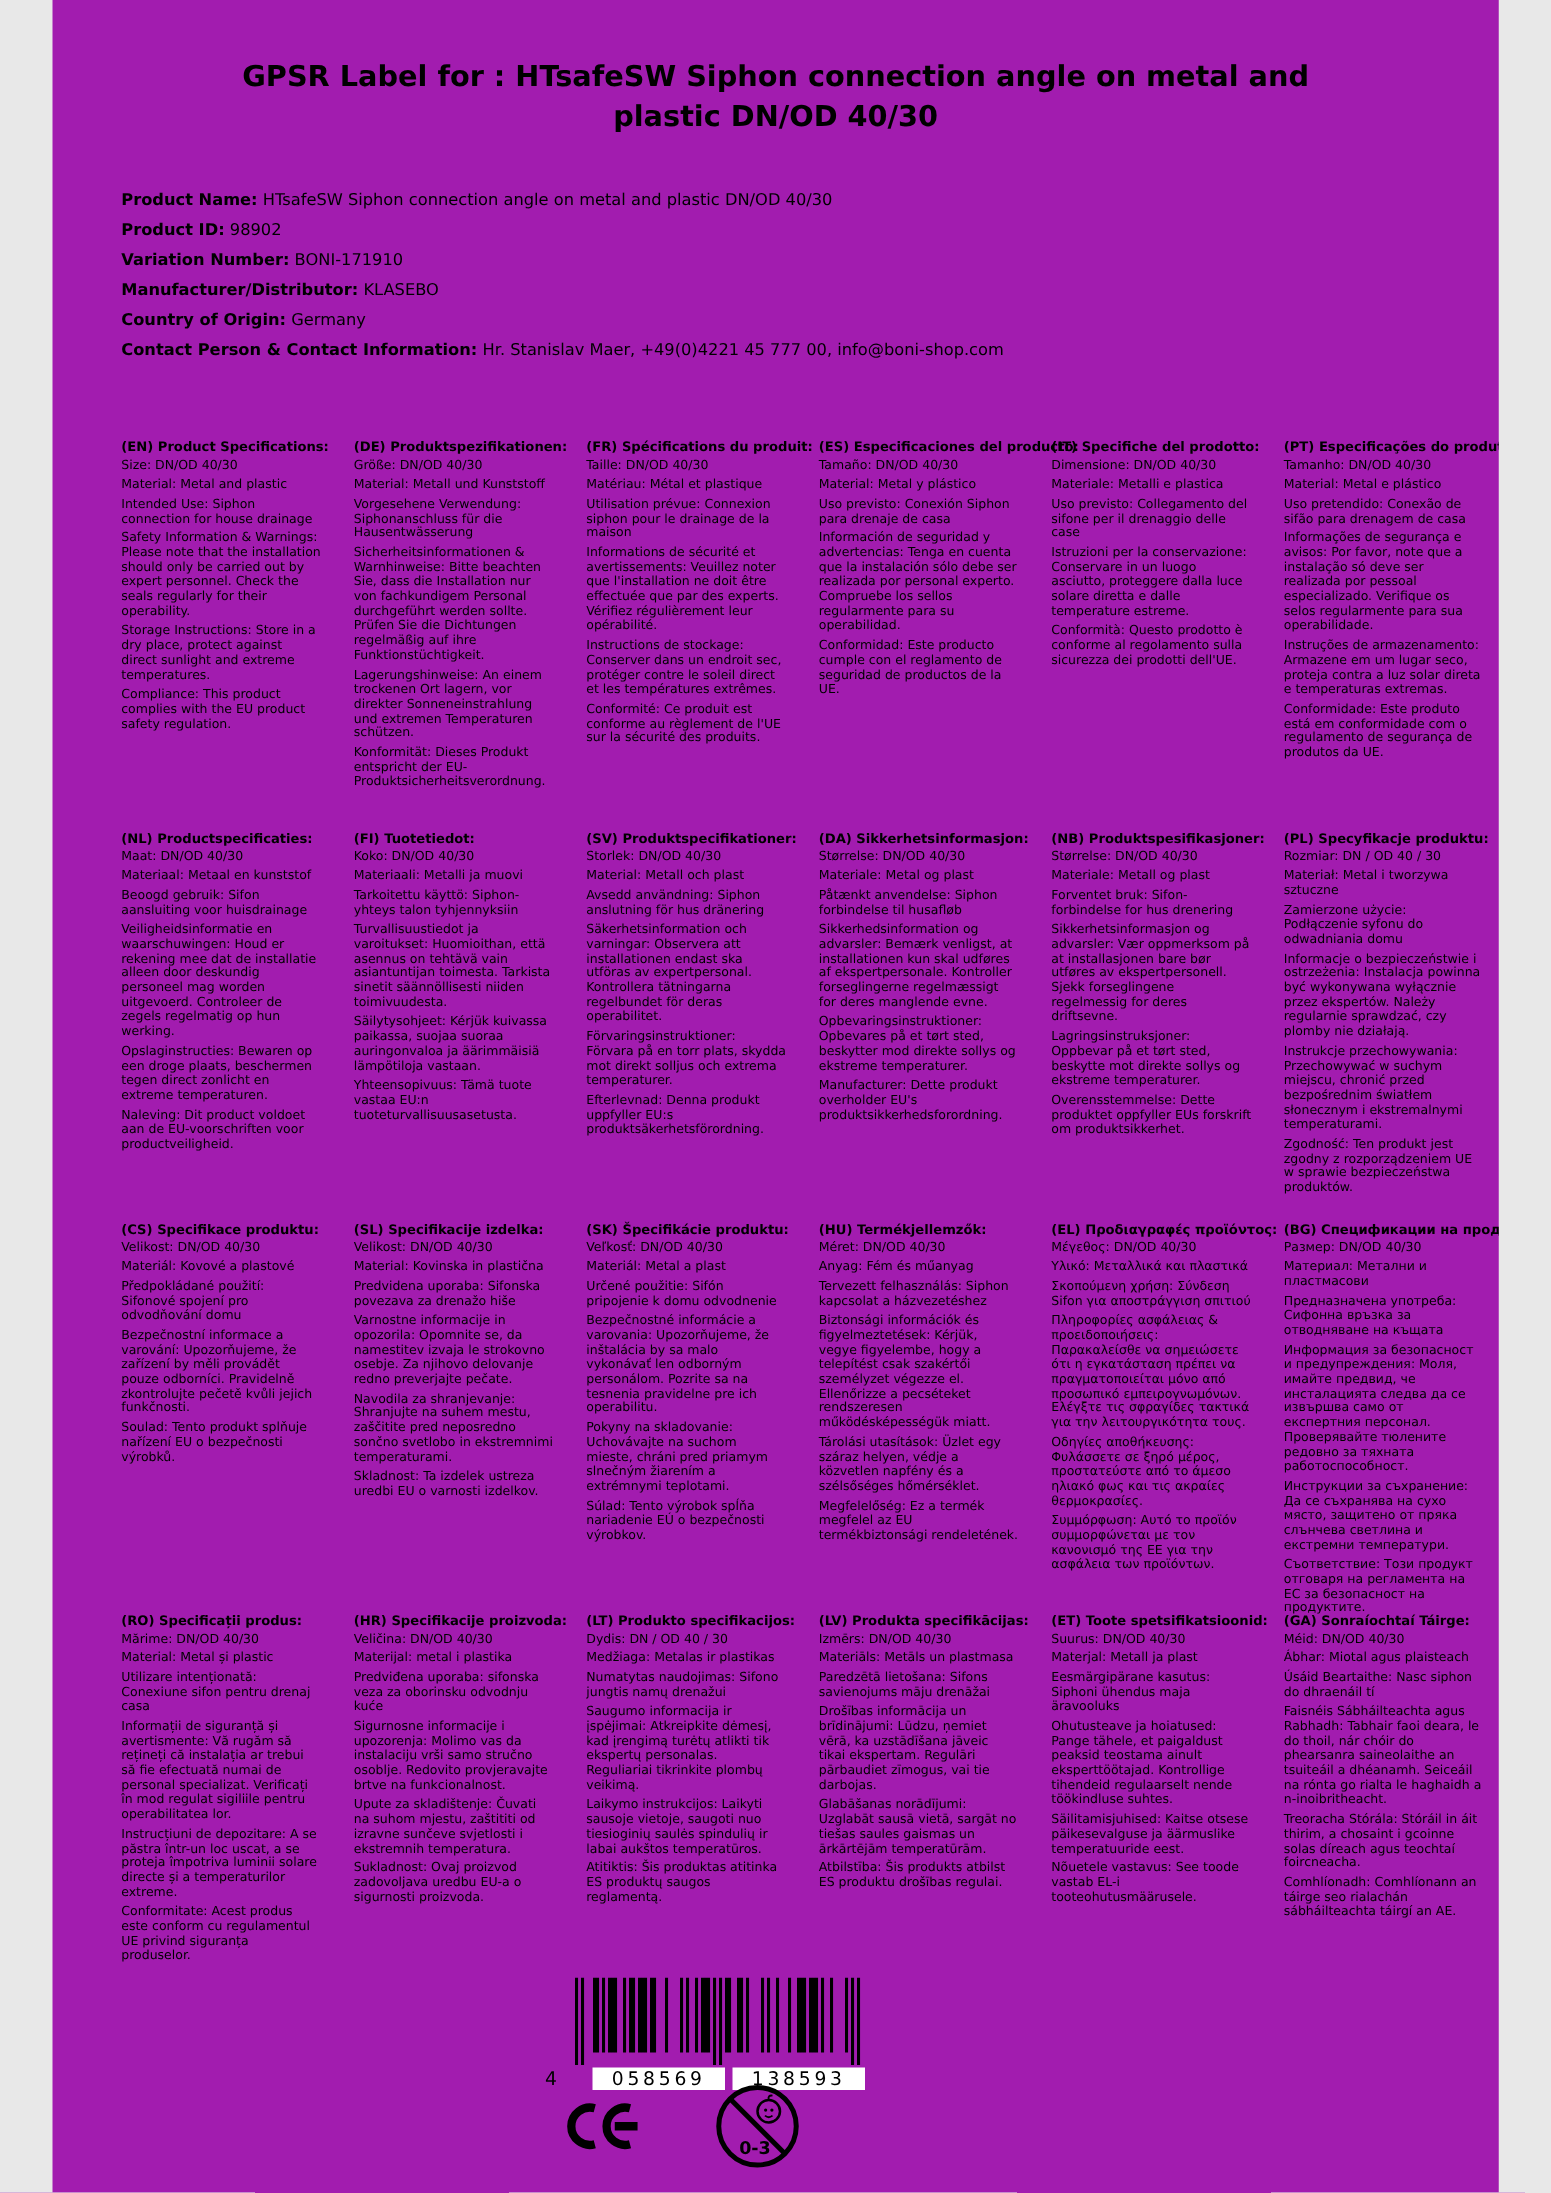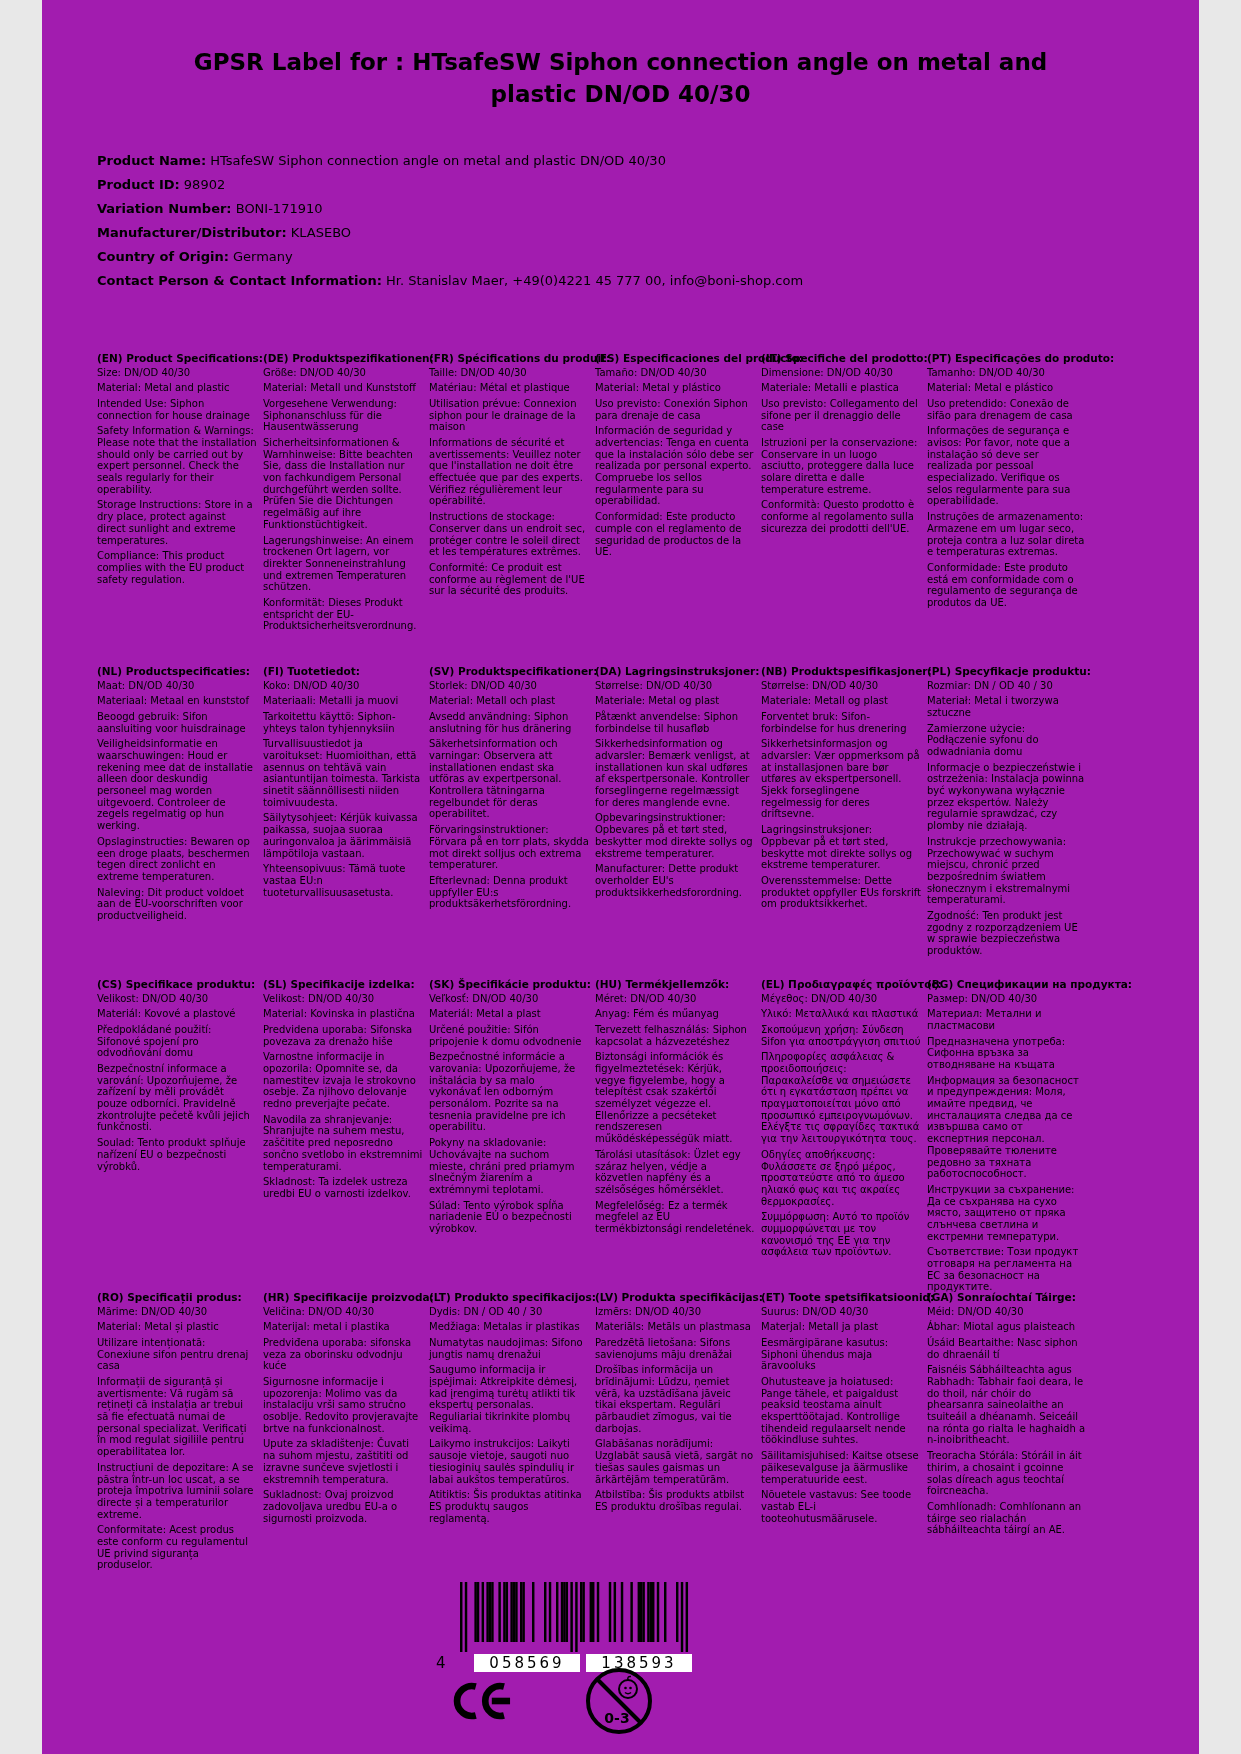--- a/index.html
+++ b/index.html
@@ -12,34 +12,34 @@
   .title {
     margin:46px auto 0; max-width:910px; text-align:center;
     font-size:23px; line-height:1.4; font-weight:bold;
   }
   .info { margin:42px 55px 0; }
   .info-row { margin:0 0 5px; font-size:13px; line-height:1.45; }
   .info-label { font-weight:bold; }
   .info-value { font-weight:normal; }
   .grid {
     margin:62px 55px 0; display:grid;
-    grid-template-columns:repeat(6,160px); column-gap:6px;
+    grid-template-columns:repeat(6,160px); column-gap:26px;
     grid-template-rows:313px 313px 313px auto;
   }
   .spec-block { width:160px; overflow:visible; }
   .spec-heading { margin:0; font-size:10.5px; font-weight:bold; line-height:1.25; white-space:nowrap; }
   .para { margin:4px 0 0; font-size:10px; line-height:1.17; }
   .spec-body .para:first-child { margin-top:1px; }
   .barcode { position:absolute; top:1582px; left:388px; width:280px; }
   .bars { display:block; margin-left:30px; fill:#000; }
   .barcode-digits { position:relative; height:20px; margin-top:1px; font-size:15px; letter-spacing:3px; }
   .bd-first { position:absolute; left:6px; top:0; }
   .bd-left  { position:absolute; left:44px; width:106px; top:0; text-align:center; background:#fff; }
   .bd-right { position:absolute; left:156px; width:106px; top:0; text-align:center; background:#fff; }
-  .symbols { position:absolute; top:1666px; left:410px; display:flex; align-items:center; gap:64px; }
+  .symbols { position:absolute; top:1666px; left:410px; display:flex; align-items:center; gap:51px; }
   .ce-mark, .age-warning { display:block; }
 </style>
 </head>
 <body>
 
 <div class="page">
 
   <h1 class="title">GPSR Label for : HTsafeSW Siphon connection angle on metal and plastic DN/OD 40/30</h1>
 
   <div class="info">
@@ -157,21 +157,21 @@
           <p class="para">Storlek: DN/OD 40/30</p>
           <p class="para">Material: Metall och plast</p>
           <p class="para">Avsedd användning: Siphon anslutning för hus dränering</p>
           <p class="para">Säkerhetsinformation och varningar: Observera att installationen endast ska utföras av expertpersonal. Kontrollera tätningarna regelbundet för deras operabilitet.</p>
           <p class="para">Förvaringsinstruktioner: Förvara på en torr plats, skydda mot direkt solljus och extrema temperaturer.</p>
           <p class="para">Efterlevnad: Denna produkt uppfyller EU:s produktsäkerhetsförordning.</p>
         </div>
   </section>
 
   <section class="spec-block">
-    <h3 class="spec-heading">(DA) Lagringsinstruksjoner:</h3>
+    <h3 class="spec-heading">(DA) Sikkerhetsinformasjon:</h3>
     <div class="spec-body">
           <p class="para">Størrelse: DN/OD 40/30</p>
           <p class="para">Materiale: Metal og plast</p>
           <p class="para">Påtænkt anvendelse: Siphon forbindelse til husafløb</p>
           <p class="para">Sikkerhedsinformation og advarsler: Bemærk venligst, at installationen kun skal udføres af ekspertpersonale. Kontroller forseglingerne regelmæssigt for deres manglende evne.</p>
           <p class="para">Opbevaringsinstruktioner: Opbevares på et tørt sted, beskytter mod direkte sollys og ekstreme temperaturer.</p>
           <p class="para">Manufacturer: Dette produkt overholder EU's produktsikkerhedsforordning.</p>
         </div>
   </section>
 

